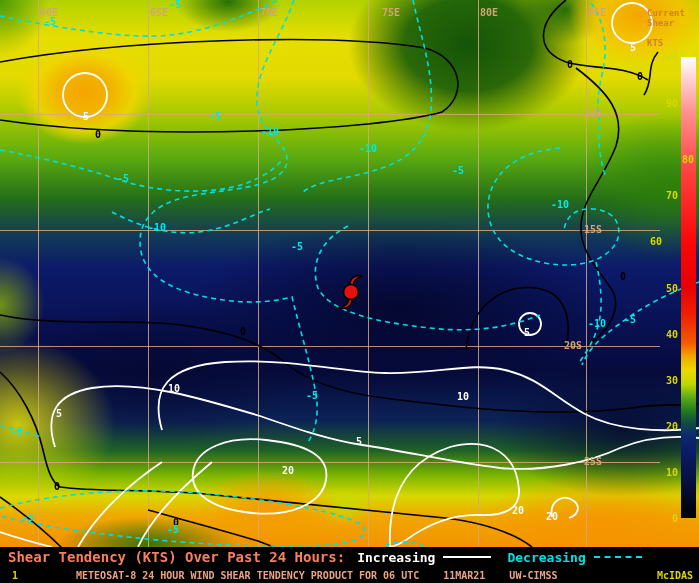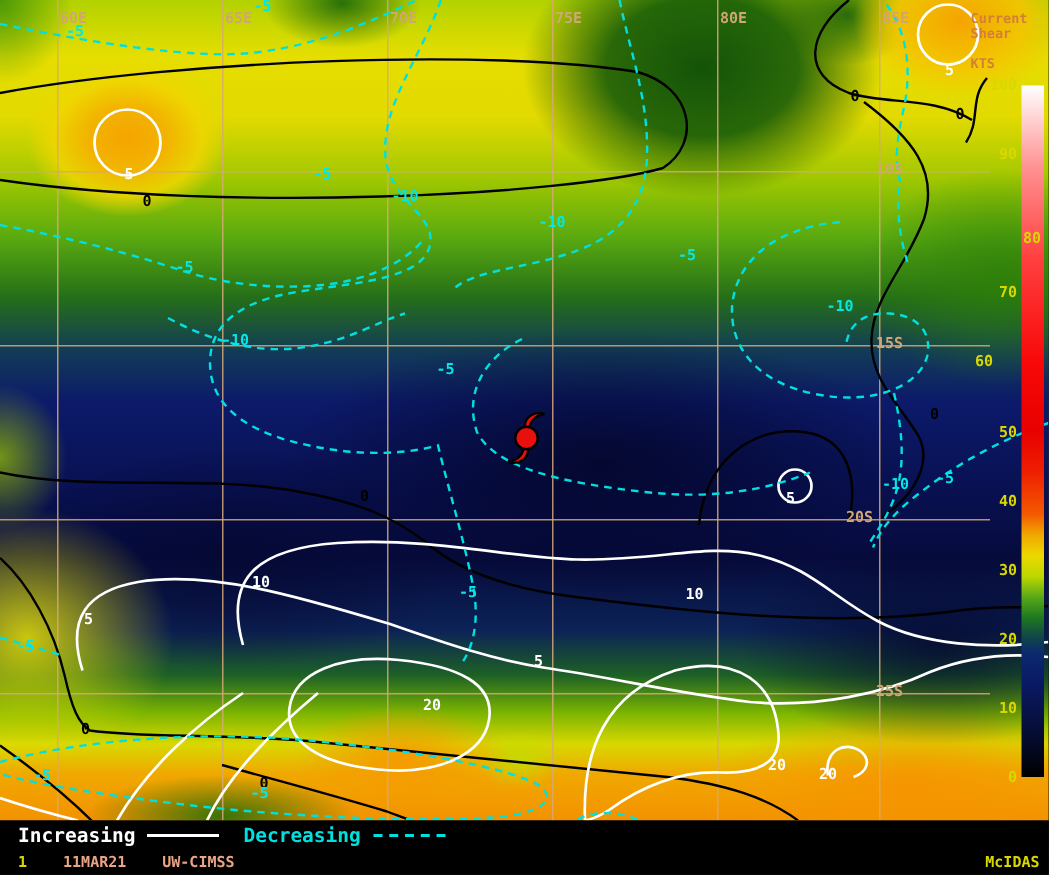--- a/index.html
+++ b/index.html
@@ -122,21 +122,21 @@
         <path class="c-cyan" d="M0,425 C14,429 28,433 42,437"></path>
         <path class="c-cyan" d="M0,508 C60,492 140,487 210,494 C280,501 340,512 360,524 C373,534 358,543 328,545 C278,548 198,545 128,537 C78,531 28,524 0,516"></path>
         <path class="c-cyan" d="M385,546 C398,540 414,541 426,547"></path>
       </g>
     </svg>
 
     <div id="axis-label-layer">
         <span class="maplabel lab-tan" style="left: 40px; top: 8px;">60E</span>
         <span class="maplabel lab-tan" style="left: 150px; top: 8px;">65E</span>
         <span class="maplabel lab-tan" style="left: 260px; top: 8px;">70E</span>
-        <span class="maplabel lab-tan" style="left: 370px; top: 8px;">75E</span>
+        <span class="maplabel lab-tan" style="left: 382px; top: 8px;">75E</span>
         <span class="maplabel lab-tan" style="left: 480px; top: 8px;">80E</span>
         <span class="maplabel lab-tan" style="left: 588px; top: 8px;">85E</span>
         <span class="maplabel lab-tan" style="left: 584px; top: 109px;">10S</span>
         <span class="maplabel lab-tan" style="left: 584px; top: 225px;">15S</span>
         <span class="maplabel lab-tan" style="left: 564px; top: 341px;">20S</span>
         <span class="maplabel lab-tan" style="left: 584px; top: 457px;">25S</span>
       </div>
     <div id="contour-label-layer">
         <span class="maplabel lab-white" style="left: 83px; top: 112px;">5</span>
         <span class="maplabel lab-white" style="left: 630px; top: 43px;">5</span>
@@ -191,26 +191,28 @@
       <span class="cb-tick" style="left: 632px; top: 236px; position: absolute;">60</span>
       <span class="cb-tick" style="left: 648px; top: 283px; position: absolute;">50</span>
       <span class="cb-tick" style="left: 648px; top: 329px; position: absolute;">40</span>
       <span class="cb-tick" style="left: 648px; top: 375px; position: absolute;">30</span>
       <span class="cb-tick" style="left: 648px; top: 421px; position: absolute;">20</span>
       <span class="cb-tick" style="left: 648px; top: 467px; position: absolute;">10</span>
       <span class="cb-tick" style="left: 648px; top: 513px; position: absolute;">0</span>
     </div>
 
   <div id="legendbar">
+    <span id="legend-title">Shear Tendency (KTS) Over Past 24 Hours:</span>
     <span id="inc-label">Increasing</span>
     <span id="inc-line"></span>
     <span id="dec-label">Decreasing</span>
     <span id="dec-line"></span>
   </div>
 
   <div id="statusbar">
     <span id="frame-number">1</span>
+    <span id="product-text">METEOSAT-8 24 HOUR WIND SHEAR TENDENCY PRODUCT FOR 06 UTC</span>
     <span id="date-text">11MAR21</span>
     <span id="source-text">UW-CIMSS</span>
     <span id="system-text">McIDAS</span>
   </div>
 
 </div>
 
 </body></html>

